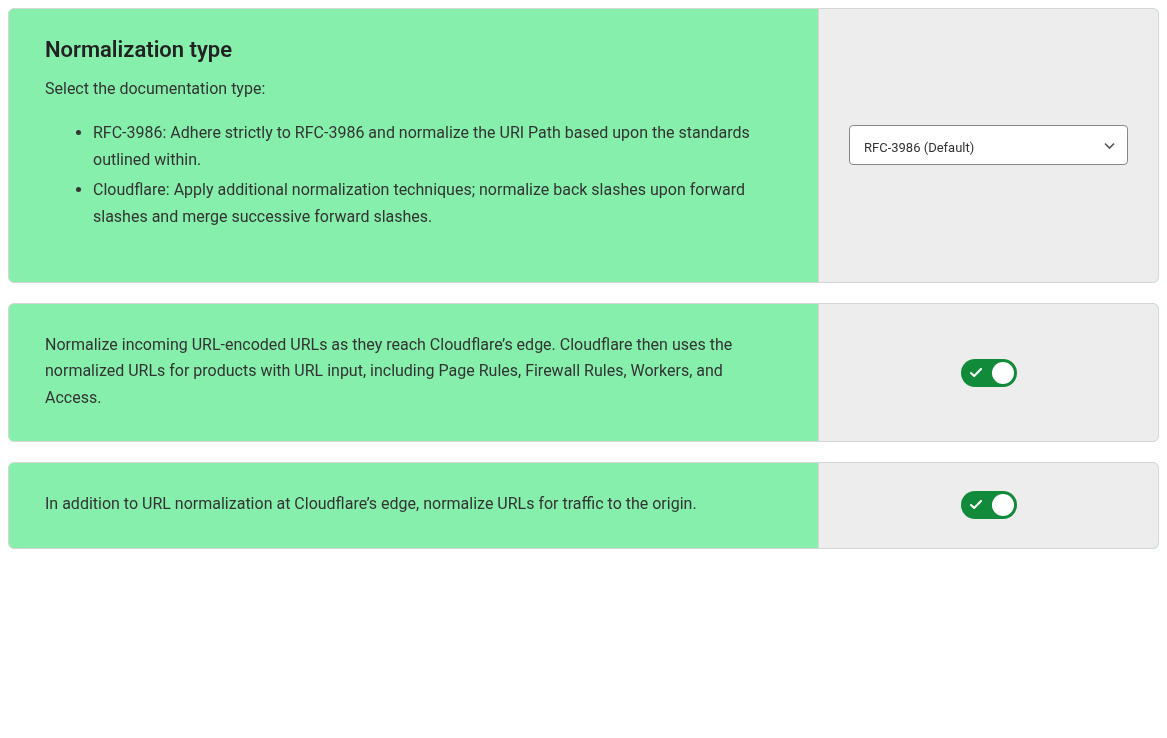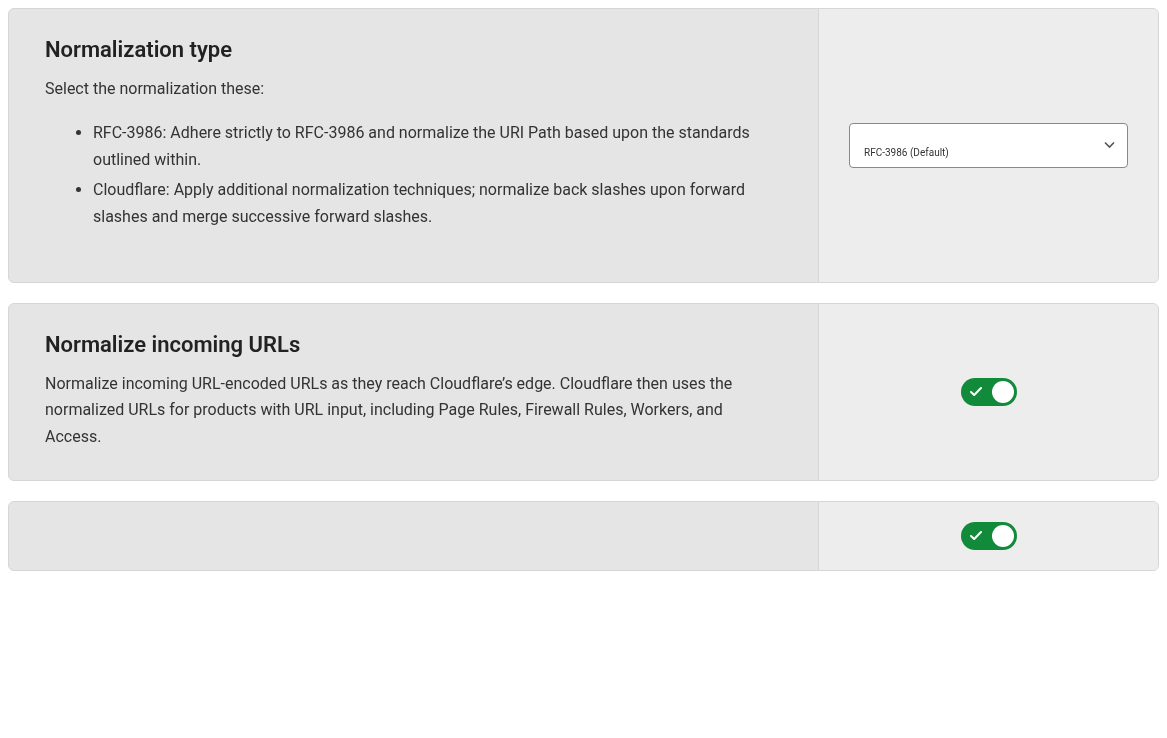--- a/index.html
+++ b/index.html
@@ -10,21 +10,21 @@
     font-size: 16px;
     padding: 8px;
     width: 1167px;
   }
   .card {
     border: 1px solid #d6d6d6;
     border-radius: 6px;
     margin-bottom: 20px;
     display: flex;
     overflow: hidden;
-    background: #e5e5e5;
+    background: #86efac;
   }
   .card-left {
     flex: 1;
     padding: 28px 36px 30px 36px;
   }
   .card-right {
     width: 340px;
     background: #ededed;
     border-left: 1px solid #d6d6d6;
     display: flex;
@@ -54,22 +54,22 @@
     cursor: pointer;
   }
 
   
   .select {
     width: 100%;
     max-width: 280px;
     border: 1px solid #888;
     border-radius: 4px;
     background: #fff;
-    padding: 23px 36px 9px 14px;
-    font-size: 10px;
+    padding: 14px 36px 9px 14px;
+    font-size: 13px;
     color: #333;
     position: relative;
     cursor: pointer;
     display: flex;
     align-items: center;
   }
   .select .chev {
     position: absolute;
     right: 12px;
     top: 50%;
@@ -107,57 +107,57 @@
     top: 3px;
     box-shadow: 0 0 1px rgba(0,0,0,0.1);
   }
 </style>
 </head>
 <body>
 
 <div class="card">
   <div class="card-left">
     <h2>Normalization type</h2>
-    <p>Select the normalization these:</p>
+    <p>Select the documentation type:</p>
     <ul>
       <li class="bullet-row"><span>RFC-3986:</span><span> Adhere strictly to RFC-3986 and normalize the URI Path based upon the standards outlined within.</span></li>
       <li class="bullet-row"><span>Cloudflare:</span><span> Apply additional normalization techniques; normalize back slashes upon forward slashes and merge successive forward slashes.</span></li>
     </ul>
   </div>
   <div class="card-right">
     <div class="select">
       <span>RFC-3986 (Default)</span>
       <span class="chev">
         <svg width="11" height="7" viewBox="0 0 11 7">
             <path d="M1 1 L5.5 5.5 L10 1" fill="none" stroke="#555" stroke-width="1.6"></path>
           </svg>
       </span>
     </div>
   </div>
 </div>
 
 <div class="card">
   <div class="card-left">
-    <h2>Normalize incoming URLs</h2>
     <p style="max-width:730px">Normalize incoming URL-encoded URLs as they reach Cloudflare’s edge. Cloudflare then uses the normalized URLs for products with URL input, including Page Rules, Firewall Rules, Workers, and Access.</p>
   </div>
   <div class="card-right">
     <div class="toggle">
       <span class="check">
         <svg width="12" height="10" viewBox="0 0 12 10">
             <path d="M1 5 L4.2 8 L11 1" fill="none" stroke="#fff" stroke-width="2" stroke-linecap="round" stroke-linejoin="round"></path>
           </svg>
       </span>
       <span class="knob"></span>
     </div>
   </div>
 </div>
 
 <div class="card">
   <div class="card-left">
+    <p style="max-width:730px">In addition to URL normalization at Cloudflare’s edge, normalize URLs for traffic to the origin.</p>
   </div>
   <div class="card-right">
     <div class="toggle">
       <span class="check">
         <svg width="12" height="10" viewBox="0 0 12 10">
             <path d="M1 5 L4.2 8 L11 1" fill="none" stroke="#fff" stroke-width="2" stroke-linecap="round" stroke-linejoin="round"></path>
           </svg>
       </span>
       <span class="knob"></span>
     </div>

